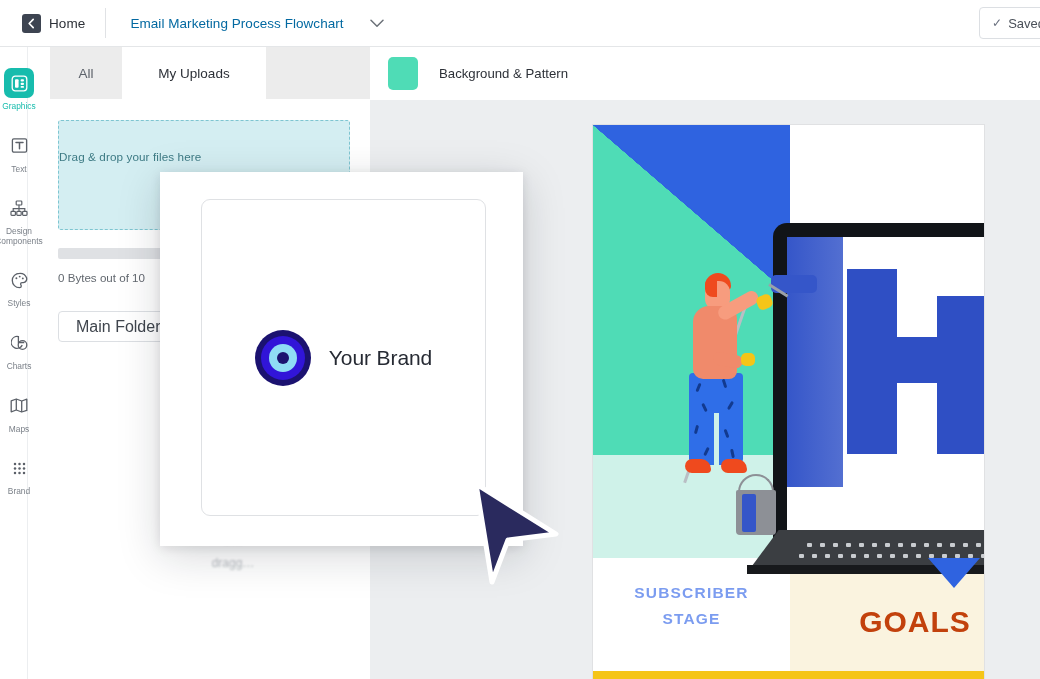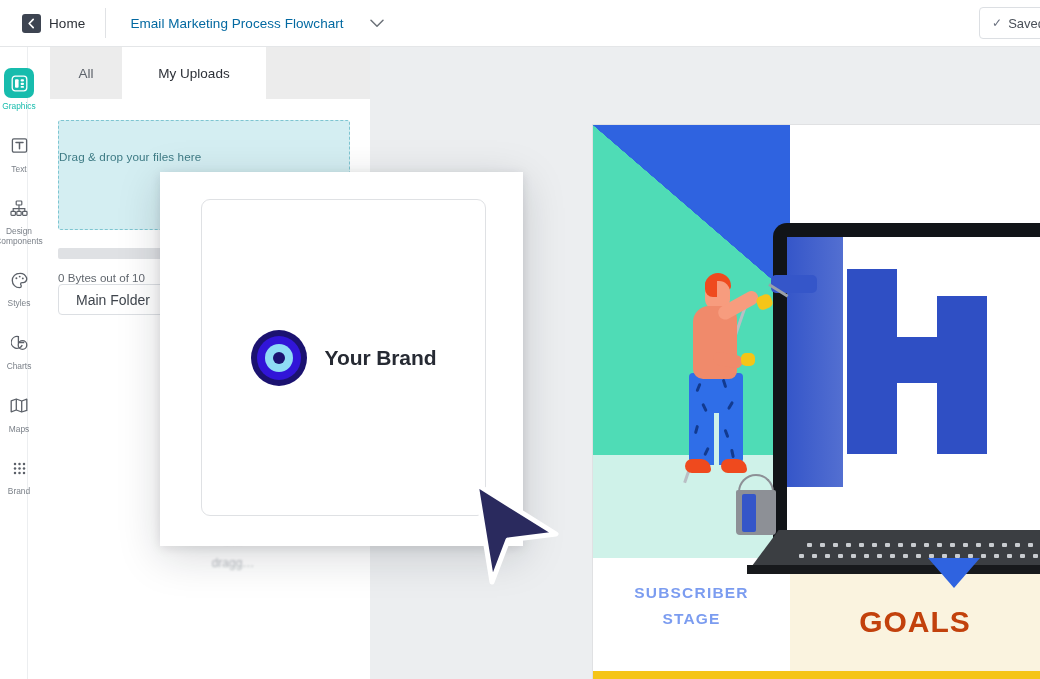--- a/index.html
+++ b/index.html
@@ -92,24 +92,24 @@
     padding-top: 29px; cursor: pointer;
   }
   .dropzone-label { font-size: 11.7px; color: #3e7b85; letter-spacing: .1px; }
 
   .storage-bar {
     margin-top: 18px; height: 11px; width: 239px;
     background: #dfe1e4; border-radius: 2px;
   }
   .storage-text { margin-top: 12px; font-size: 11.6px; color: #62686f; }
   .folder-btn {
-    display: inline-flex; align-items: center;
+    margin-top: 27px; display: inline-flex; align-items: center;
     height: 31px; padding: 0 17px; border: 1px solid #dcdfe3;
     border-radius: 4px; background: #fff;
-    font-size: 14px; color: #3f454d; cursor: pointer;
+    font-size: 16px; color: #3f454d; cursor: pointer;
   }
   .ghost-text {
     position: absolute; left: 120px; top: 410px; width: 150px;
     font-size: 12px; color: #b9bdc2; line-height: 22px; text-align: center;
     filter: blur(1.1px);
   }
 
   
   .canvas-area {
     position: absolute; left: 370px; top: 47px; width: 670px; height: 632px;
@@ -119,21 +119,21 @@
     position: absolute; left: 0; top: 0; width: 670px; height: 53px;
     background: #ffffff; display: flex; align-items: center; padding-left: 18px;
   }
   .swatch {
     width: 30px; height: 33px; border-radius: 5px; background: #4fdcb6; flex: none;
   }
   .swatch-label { margin-left: 21px; font-size: 13.2px; color: #2d3138; }
 
   
   .artboard {
-    position: absolute; left: 223px; top: 78px; width: 447px; height: 554px;
+    position: absolute; left: 223px; top: 78px; width: 391px; height: 554px;
     background: #ffffff; overflow: hidden;
     box-shadow: 0 0 0 1px rgba(0,0,0,.05);
   }
   .art-teal-bg { position:absolute; left:0; top:0; width:100%; height:330px; background:#4fdcb6; }
   .art-white-r { position:absolute; left:197px; top:0; width:250px; height:330px; background:#ffffff; }
   .art-blue-tri2 {
     position:absolute; left:0; top:0; width:197px; height:170px;
     background: linear-gradient(to top right, transparent 0%, transparent 49.9%, #2f63e0 50%);
   }
   .art-mint-band { position:absolute; left:0; top:330px; width:197px; height:103px; background:#cff2e9; }
@@ -237,21 +237,21 @@
   .brand-row { display:flex; align-items:center; gap:18px; }
   .brand-mark {
     width:56px; height:56px; border-radius:50%; background:#1b1270;
     display:flex; align-items:center; justify-content:center; flex:none;
   }
   .brand-r2 { width:44px; height:44px; border-radius:50%; background:#3115d8;
               display:flex; align-items:center; justify-content:center; }
   .brand-r3 { width:28px; height:28px; border-radius:50%; background:#8fdcf5;
               display:flex; align-items:center; justify-content:center; }
   .brand-r4 { width:12px; height:12px; border-radius:50%; background:#1b1270; }
-  .brand-text { font-size:21px; font-weight:bold; color:#262a33; letter-spacing:-.1px; }
+  .brand-text { font-size:21px; font-weight:normal; color:#262a33; letter-spacing:-.1px; }
 
   
   .cursor {
     position:absolute; left:468px; top:478px; width:96px; height:110px; z-index:60;
     pointer-events:none;
   }
 </style>
 </head>
 <body>
 
@@ -379,20 +379,24 @@
         <span class="dropzone-label">Drag &amp; drop your files here</span>
       </div>
       <div class="storage-bar"></div>
       <div class="storage-text">0 Bytes out of 10</div>
       <div class="folder-btn">Main Folder</div>
       <div class="ghost-text"><span>U…</span><br><span>dragg…</span></div>
     </div>
   </div>
 
   <div class="canvas-area">
+    <div class="canvas-toolbar">
+      <div class="swatch"></div>
+      <div class="swatch-label">Background &amp; Pattern</div>
+    </div>
 
     <div class="artboard">
       <div class="art-teal-bg"></div>
       <div class="art-blue-tri2"></div>
       <div class="art-white-r"></div>
       <div class="art-mint-band"></div>
       <div class="art-white-band"></div>
       <div class="art-white-bot"></div>
       <div class="art-cream-bot"></div>
 

